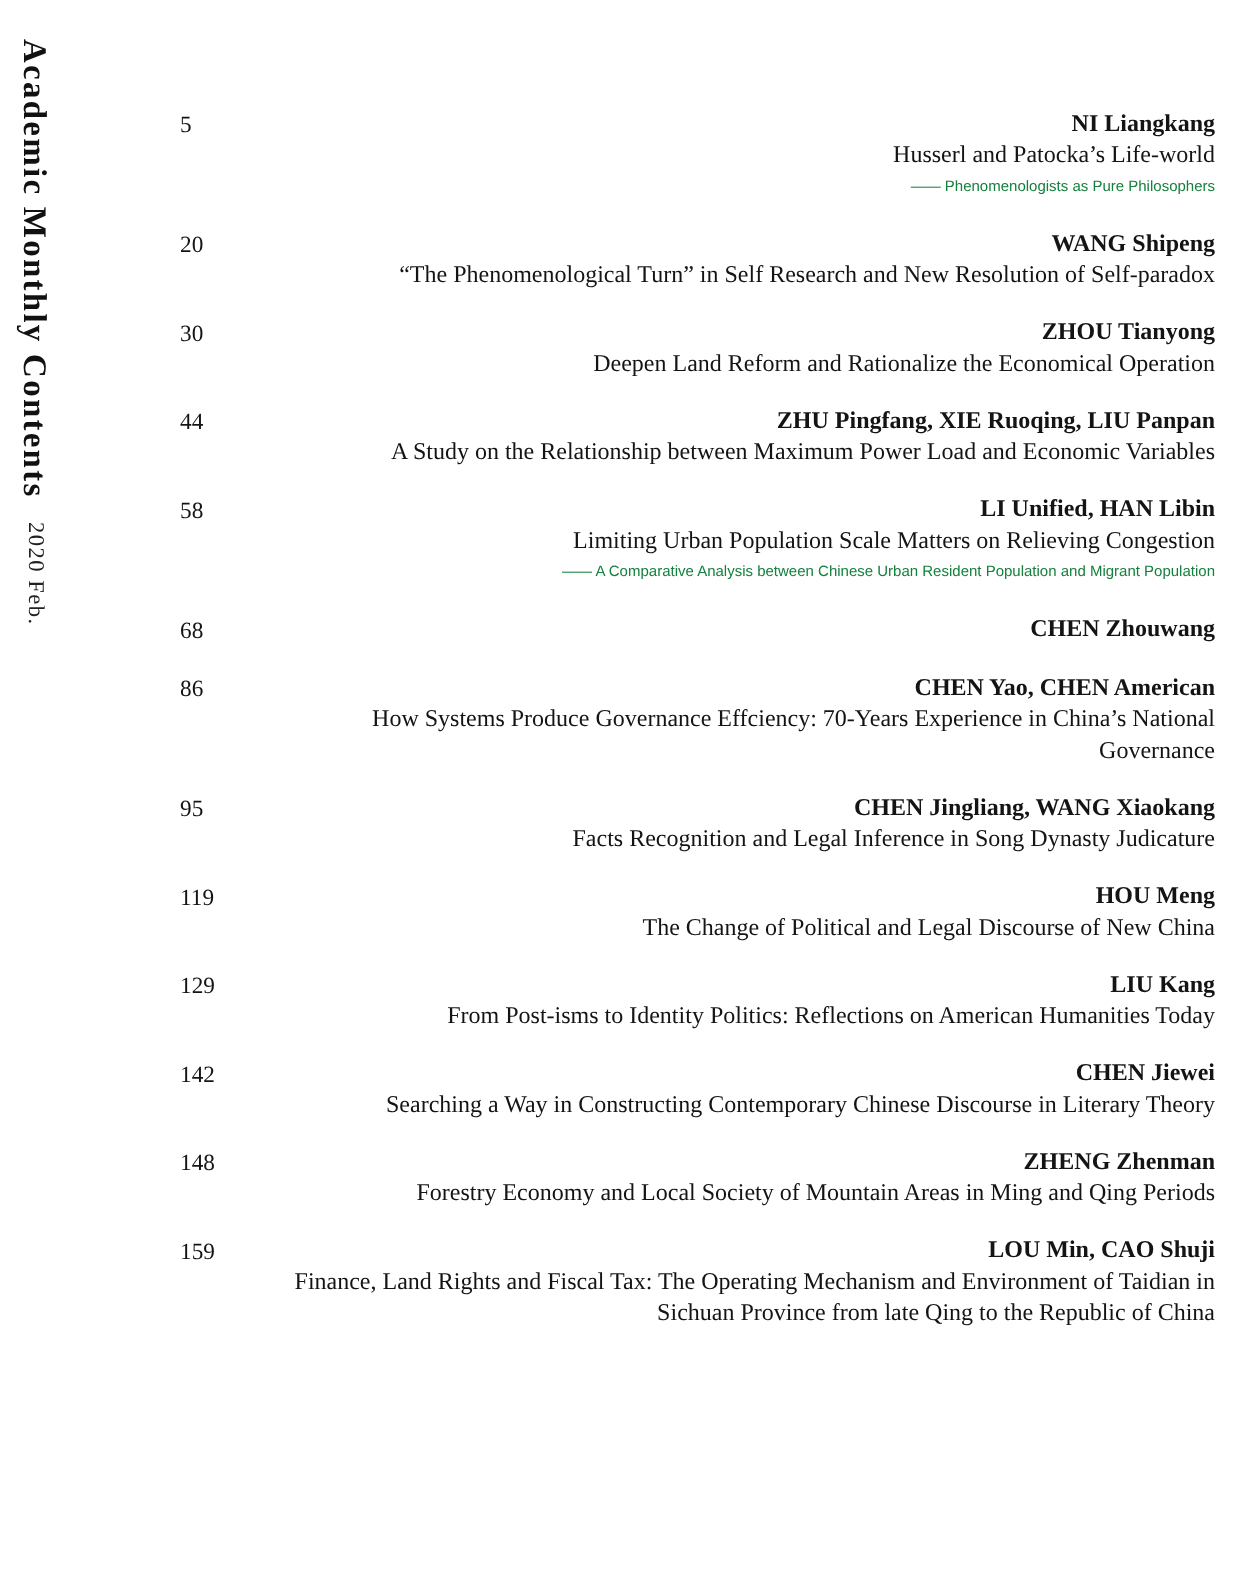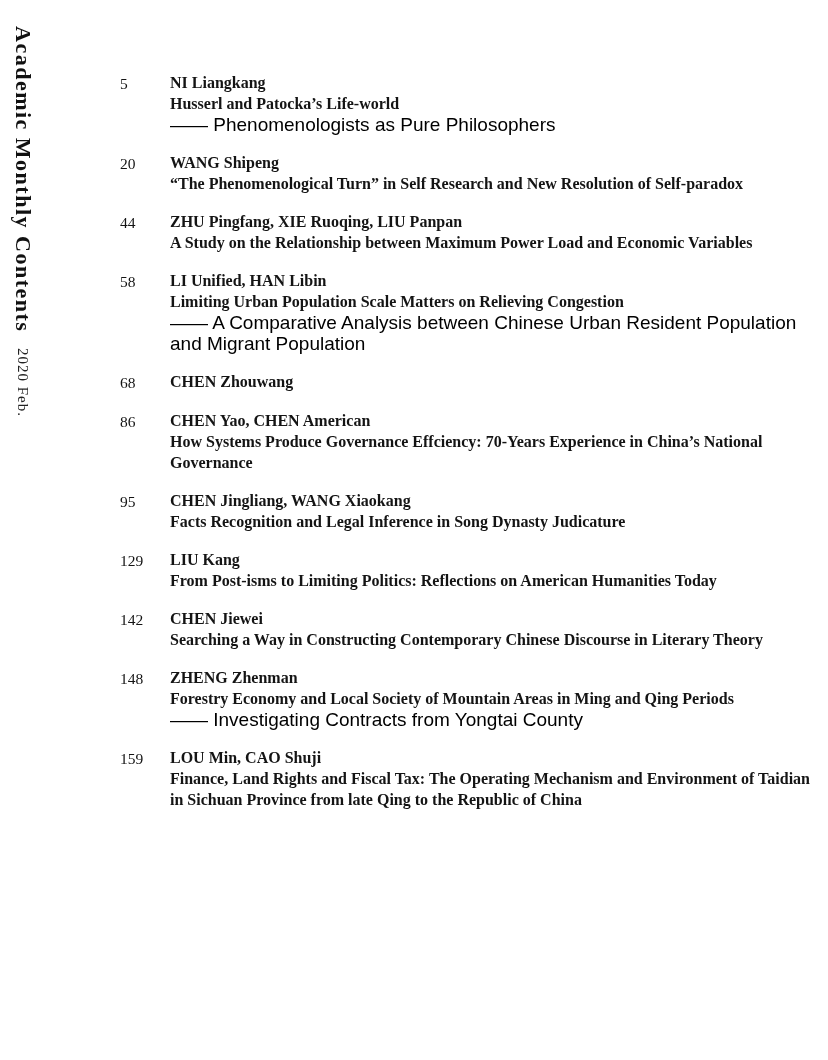--- a/index.html
+++ b/index.html
@@ -48,32 +48,33 @@
     font-size: 15.5px;
     line-height: 21px;
     padding-top: 1px;
     color: #141414;
   }
   .entry-body {
     width: 640px;
     font-size: 16px;
     line-height: 21px;
     color: #141414;
+    text-align: right;
   }
   .authors {
     font-weight: bold;
   }
   .title {
-    font-weight: bold;
+    font-weight: normal;
   }
   .subtitle {
     font-family: "Liberation Sans", sans-serif;
-    font-size: 19px;
+    font-size: 10px;
     line-height: 21px;
-    color: #000000;
+    color: #15803d;
   }
 </style>
 </head>
 <body>
 
 <div class="sidebar">
   <span class="sidebar-title">Academic Monthly Contents</span>
   <span class="sidebar-date">2020 Feb.</span>
 </div>
 
@@ -89,20 +90,28 @@
 
   <div class="entry">
     <div class="page-num">20</div>
     <div class="entry-body">
       <div class="authors">WANG Shipeng</div>
       <div class="title">“The Phenomenological Turn” in Self Research and New Resolution of Self-paradox</div>
 
     </div>
   </div>
 
+  <div class="entry">
+    <div class="page-num">30</div>
+    <div class="entry-body">
+      <div class="authors">ZHOU Tianyong</div>
+      <div class="title">Deepen Land Reform and Rationalize the Economical Operation</div>
+
+    </div>
+  </div>
 
   <div class="entry">
     <div class="page-num">44</div>
     <div class="entry-body">
       <div class="authors">ZHU Pingfang, XIE Ruoqing, LIU Panpan</div>
       <div class="title">A Study on the Relationship between Maximum Power Load and Economic Variables</div>
 
     </div>
   </div>
 
@@ -135,45 +144,52 @@
 
   <div class="entry">
     <div class="page-num">95</div>
     <div class="entry-body">
       <div class="authors">CHEN Jingliang, WANG Xiaokang</div>
       <div class="title">Facts Recognition and Legal Inference in Song Dynasty Judicature</div>
 
     </div>
   </div>
 
+  <div class="entry">
+    <div class="page-num">119</div>
+    <div class="entry-body">
+      <div class="authors">HOU Meng</div>
+      <div class="title">The Change of Political and Legal Discourse of New China</div>
+
+    </div>
+  </div>
 
   <div class="entry">
     <div class="page-num">129</div>
     <div class="entry-body">
       <div class="authors">LIU Kang</div>
-      <div class="title">From Post-isms to Limiting Politics: Reflections on American Humanities Today</div>
+      <div class="title">From Post-isms to Identity Politics: Reflections on American Humanities Today</div>
 
     </div>
   </div>
 
   <div class="entry">
     <div class="page-num">142</div>
     <div class="entry-body">
       <div class="authors">CHEN Jiewei</div>
       <div class="title">Searching a Way in Constructing Contemporary Chinese Discourse in Literary Theory</div>
 
     </div>
   </div>
 
   <div class="entry">
     <div class="page-num">148</div>
     <div class="entry-body">
       <div class="authors">ZHENG Zhenman</div>
       <div class="title">Forestry Economy and Local Society of Mountain Areas in Ming and Qing Periods</div>
-      <div class="subtitle">—— Investigating Contracts from Yongtai County</div>
     </div>
   </div>
 
   <div class="entry">
     <div class="page-num">159</div>
     <div class="entry-body">
       <div class="authors">LOU Min, CAO Shuji</div>
       <div class="title">Finance, Land Rights and Fiscal Tax: The Operating Mechanism and Environment of Taidian in Sichuan Province from late Qing to the Republic of China</div>
 
     </div>

